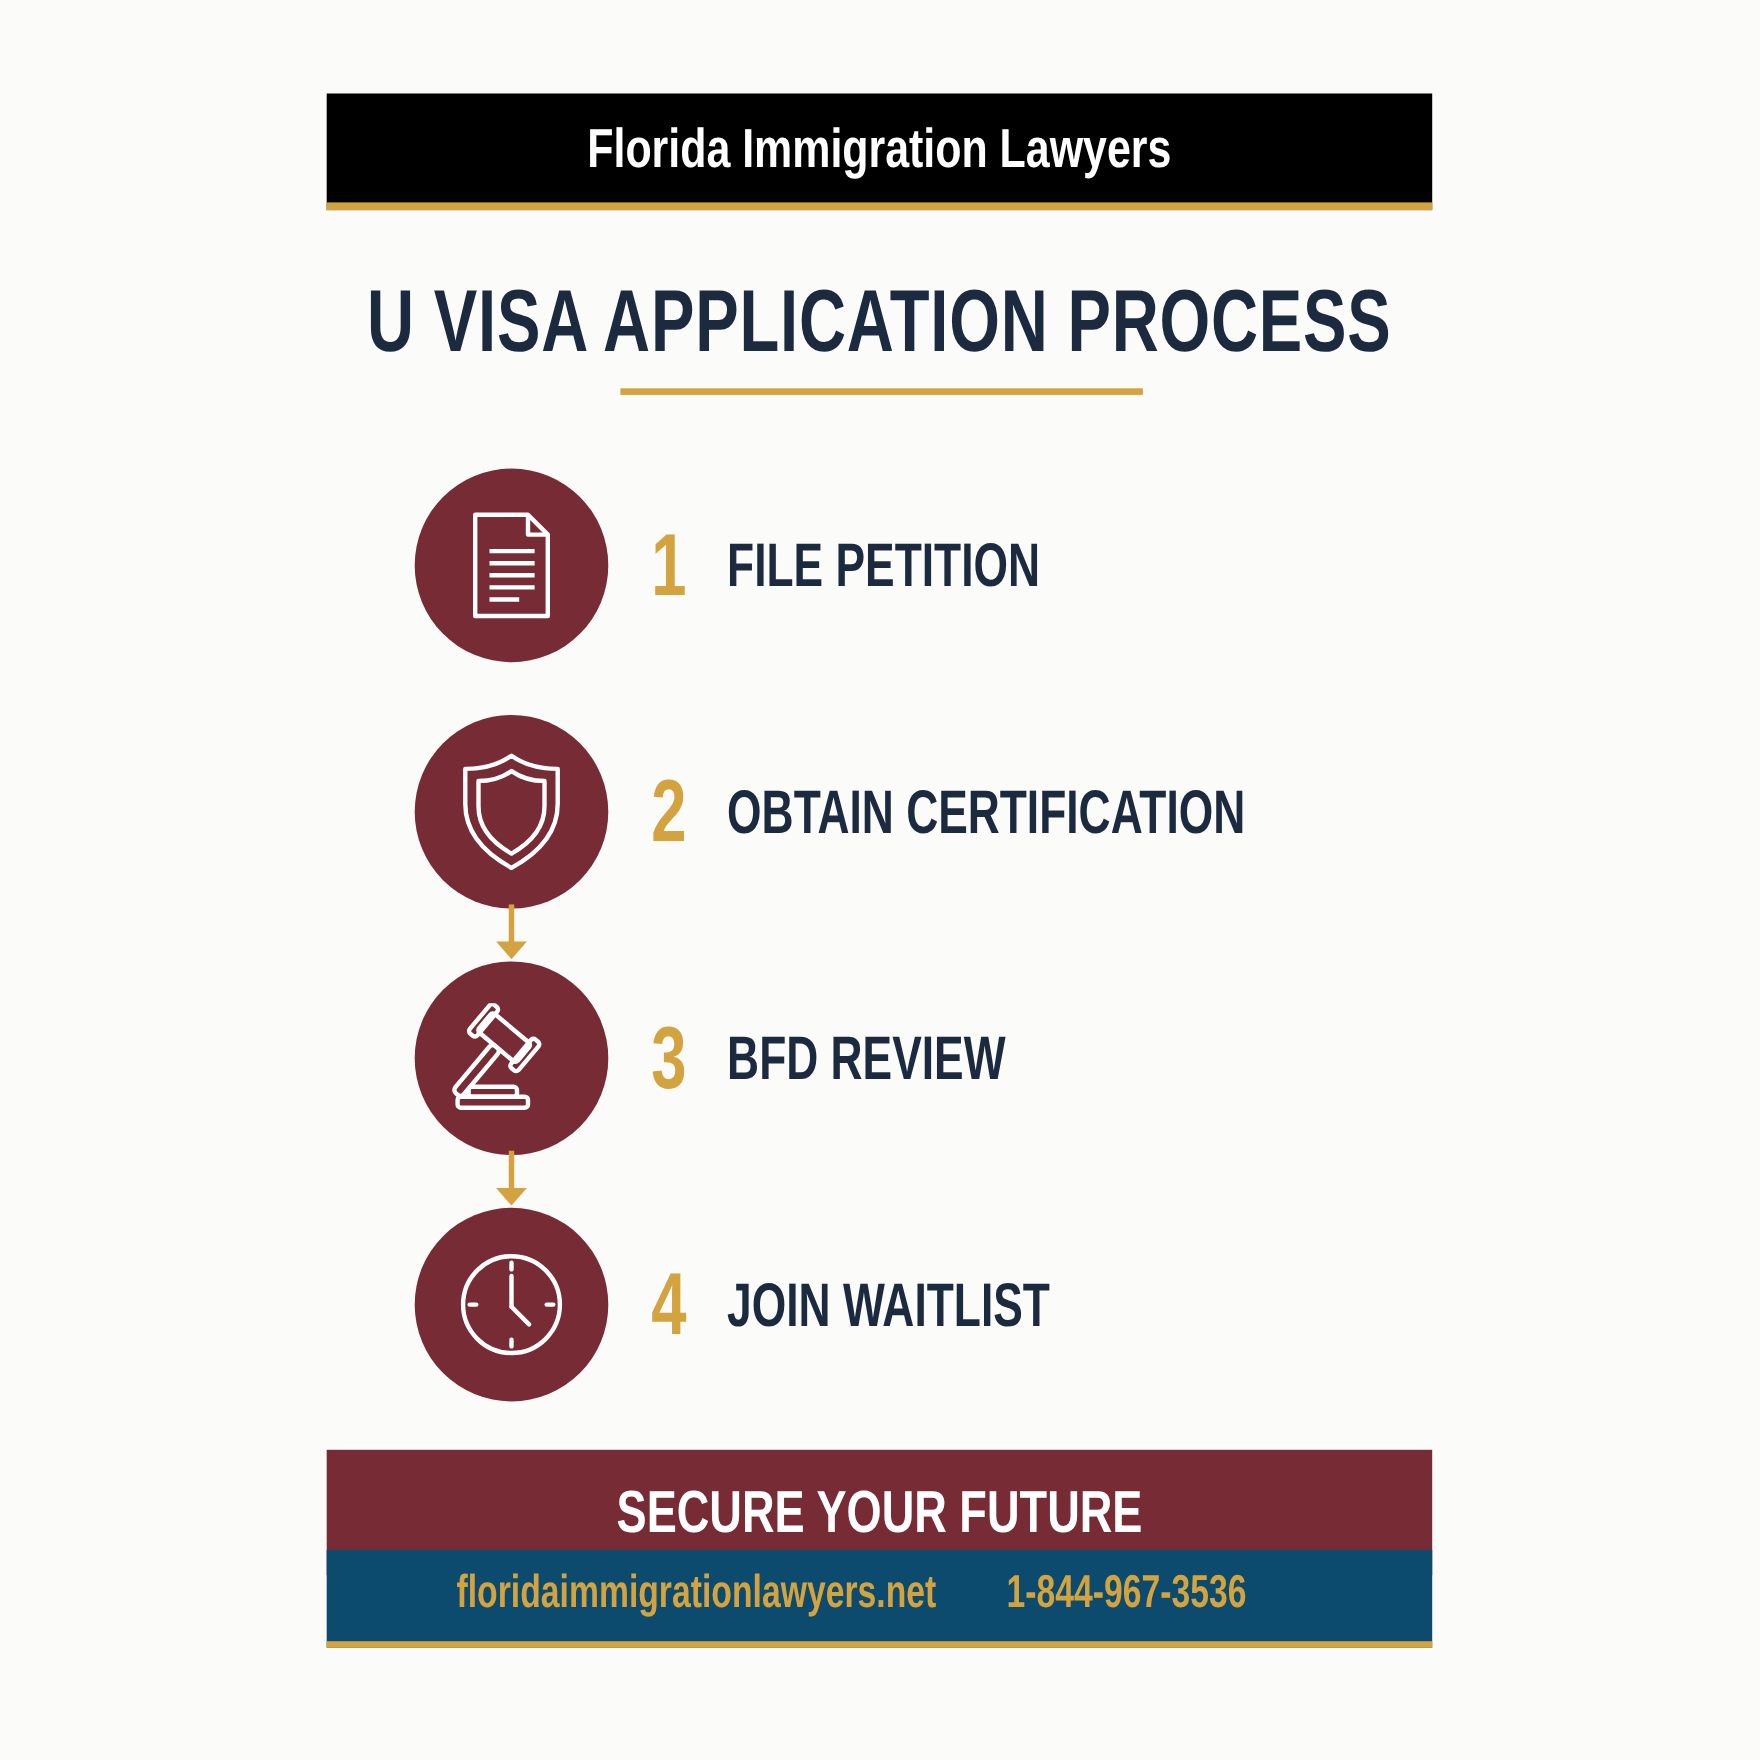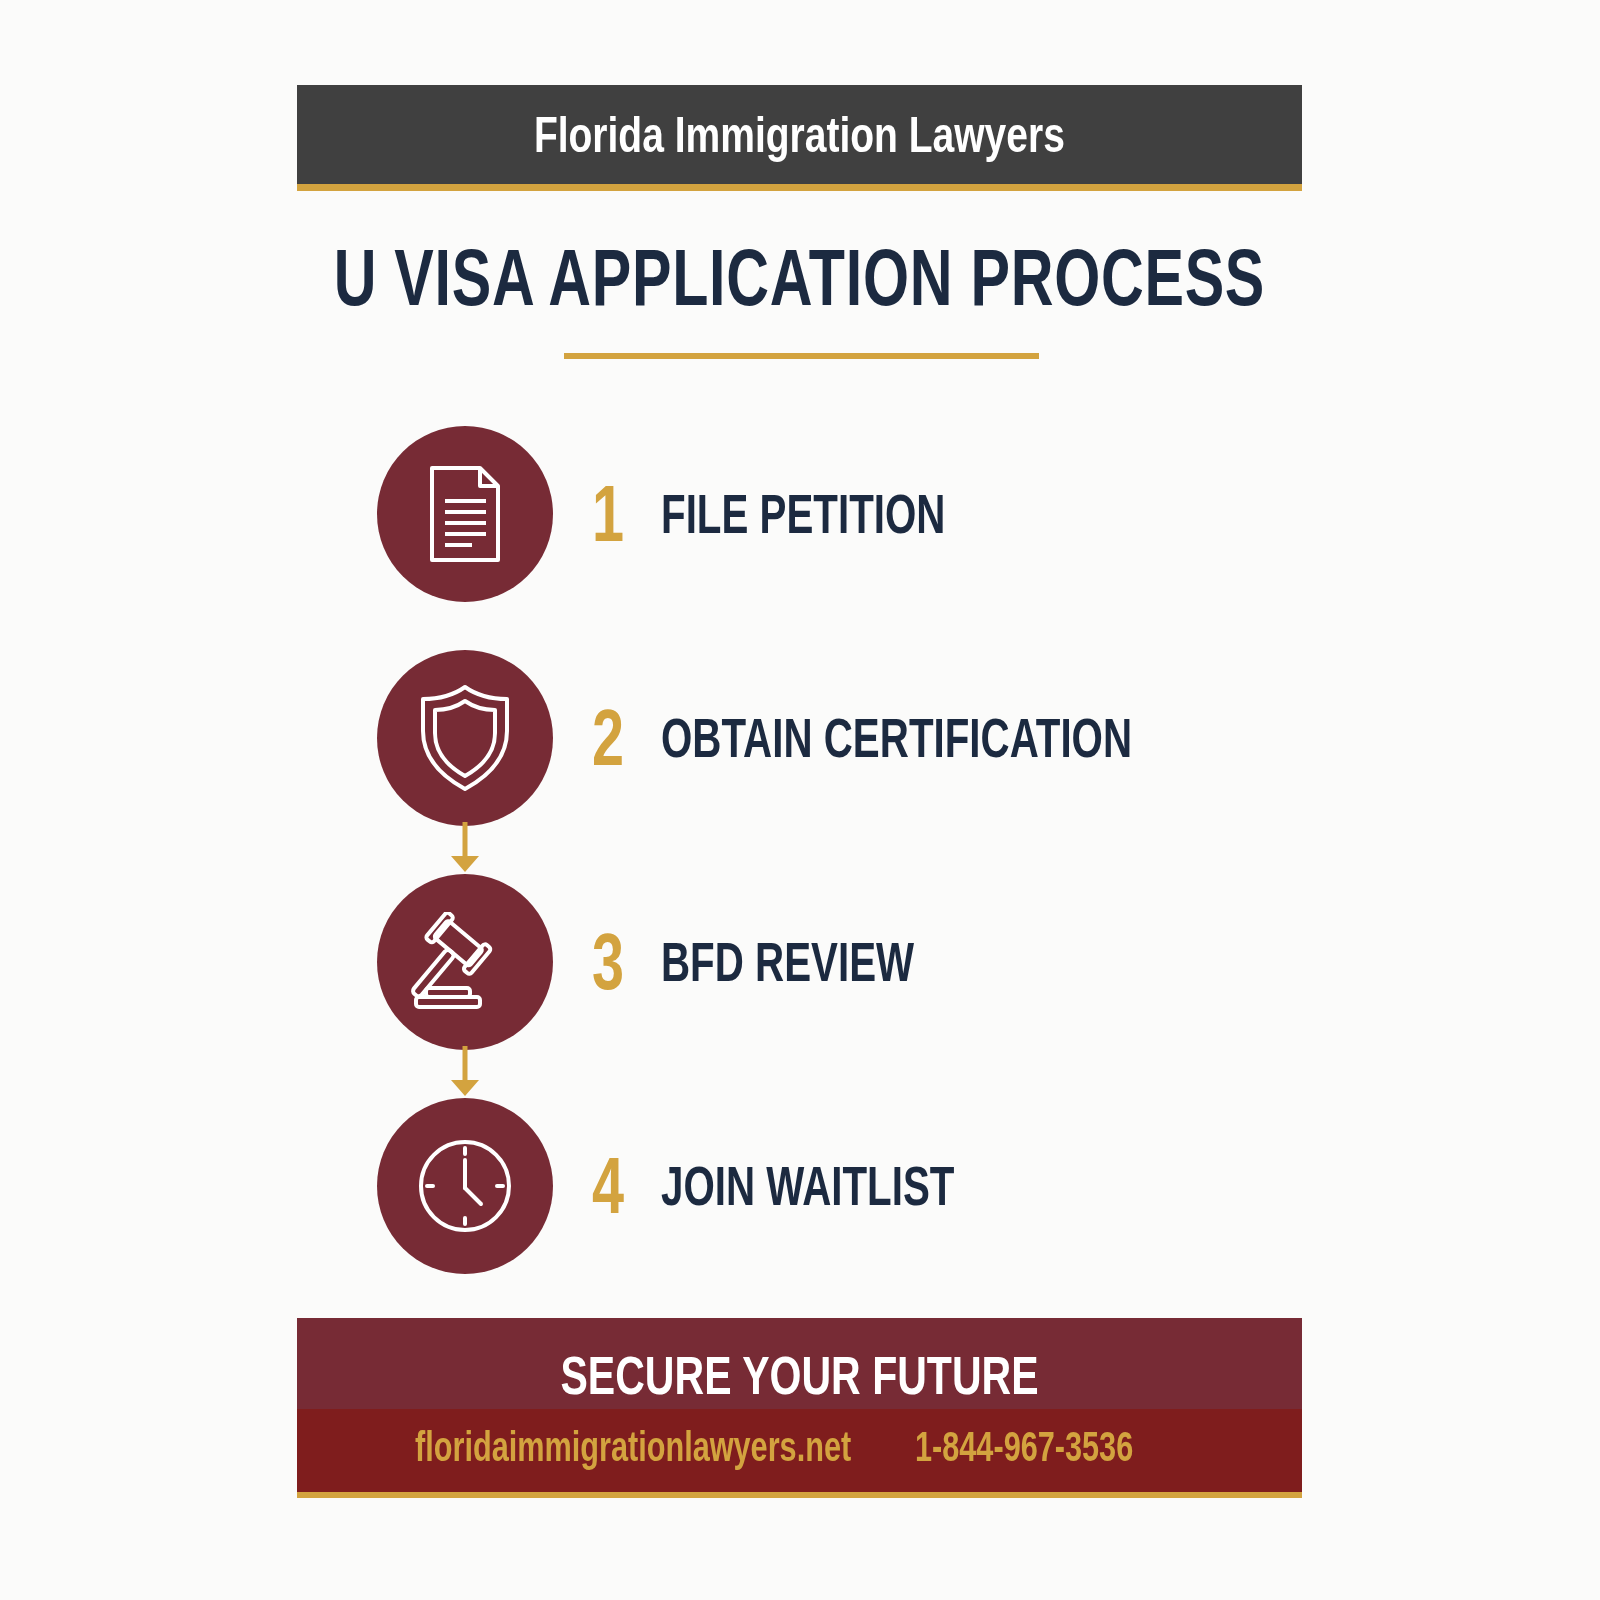--- a/index.html
+++ b/index.html
@@ -6,31 +6,31 @@
   body {
     width: 1600px; height: 1600px;
     background: #fbfbfa;
     position: relative;
     font-family: "Liberation Sans", sans-serif;
     overflow: hidden;
   }
   .cond { display: inline-block; transform-origin: center center; }
   .header {
     position: absolute; left: 297px; top: 85px; width: 1005px; height: 99px;
-    background: #404040;
+    background: #000000;
     border-bottom: 7px solid #d3a33f;
     display: flex; align-items: center; justify-content: center;
   }
   .header .cond {
     color: #ffffff; font-weight: bold; font-size: 50px;
     transform: scaleX(0.78);
     white-space: nowrap;
   }
   .title-wrap {
-    position: absolute; left: 297px; top: 230px; width: 1005px; height: 95px;
+    position: absolute; left: 297px; top: 244px; width: 1005px; height: 95px;
     display: flex; align-items: center; justify-content: center; text-align: right;
   }
   .title-wrap .cond {
     color: #1c2a40; font-weight: bold; font-size: 80px;
     transform: scaleX(0.74);
     white-space: nowrap; letter-spacing: 1px;
   }
   .title-rule {
     position: absolute; left: 564px; top: 353px; width: 475px; height: 6px;
     background: #d3a33f;
@@ -62,21 +62,21 @@
     position: absolute; left: 297px; top: 1318px; width: 1005px; height: 114px;
     background: #772b35;
     display: flex; align-items: center; justify-content: center;
   }
   .banner-red .cond {
     color: #ffffff; font-weight: bold; font-size: 54px;
     transform: scaleX(0.76); white-space: nowrap;
   }
   .banner-navy {
     position: absolute; left: 297px; top: 1409px; width: 1005px; height: 83px;
-    background: #7f1d1d;
+    background: #0c4a6e;
     border-bottom: 6px solid #d3a33f;
   }
   .banner-navy .url {
     position: absolute; left: 118px; top: 14px;
     color: #d3a33f; font-weight: bold; font-size: 42px;
     transform: scaleX(0.73); transform-origin: left center; white-space: nowrap;
   }
   .banner-navy .phone {
     position: absolute; left: 618px; top: 14px;
     color: #d3a33f; font-weight: bold; font-size: 42px;

